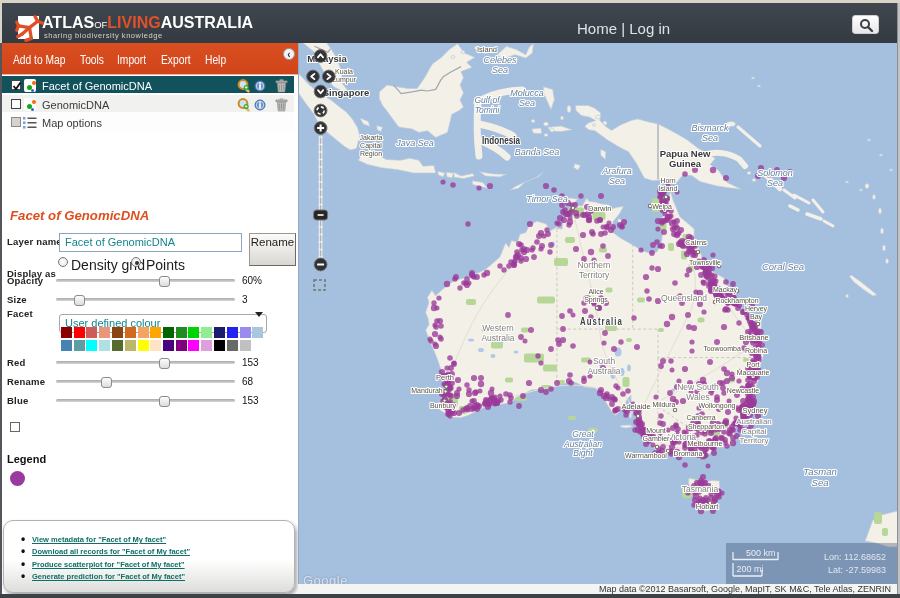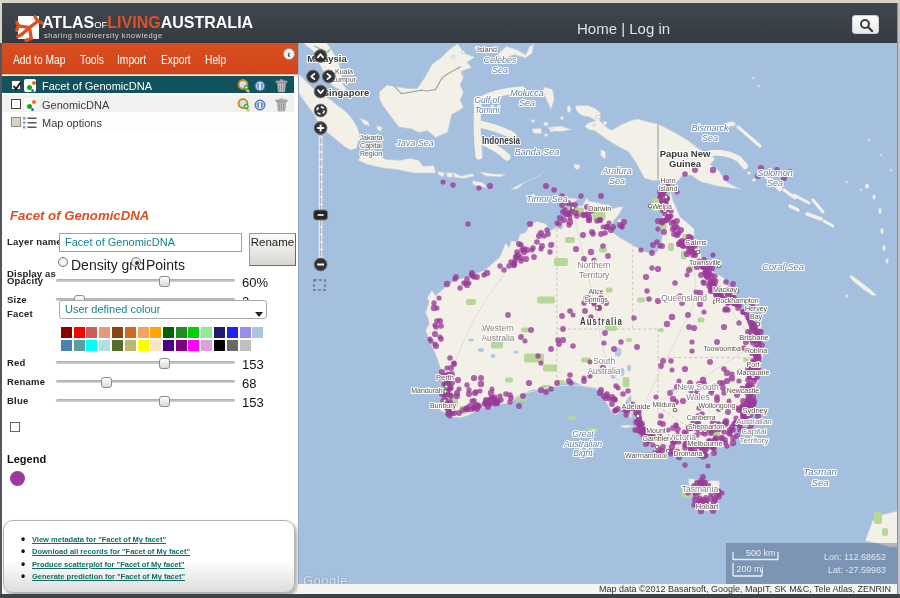--- a/index.html
+++ b/index.html
@@ -26,29 +26,29 @@
 .lrow .licon{position:absolute;left:22px;top:2.5px;width:12px;height:13px;background:#fdfdfd;border-radius:2px}
 .lrow .txt{position:absolute;left:40px;top:3.5px;font-size:11px}
 #row1{top:0;background:#11525c;border-bottom:1px solid #fff}
 #row1 .txt{color:#fff}
 #row2{top:19px;background:#f1f1ef;border-bottom:1px solid #fff}
 #row2 .txt{color:#3a3a3a}
 #row3{top:37px;background:#fdfdfd}
 #row3 .txt{color:#3a3a3a}
 #heading{position:absolute;left:8px;top:131.5px;font-size:13.2px;font-weight:bold;font-style:italic;color:#dd4f1f}
 .flabel{position:absolute;left:5px;font-size:9.5px;font-weight:bold;color:#222;letter-spacing:0.2px}
-.fval{position:absolute;left:240px;font-size:13px;color:#111}
+.fval{position:absolute;left:240px;font-size:10px;color:#111}
 #layerinput{position:absolute;left:57px;top:157px;width:183px;height:19px;border:1px solid #8aa5bd;font-size:11px;color:#13858e;line-height:17px;padding-left:5px;background:#fff}
 #renamebtn{position:absolute;left:247px;top:157px;width:47px;height:33px;background:linear-gradient(#fbfbfa,#d9d7d2);border:1px solid #9a9891;border-right-color:#6a6965;border-bottom-color:#6a6965;font-size:11.5px;color:#1c1c1c;text-align:center;line-height:17px}
 .radio{position:absolute;width:10px;height:10px;border-radius:50%;border:1px solid #777;background:radial-gradient(#fff,#e2e2e2)}
 .rdot{position:absolute;width:4px;height:4px;border-radius:50%;background:#333;left:3px;top:3px}
 .rlab{position:absolute;font-size:14px;color:#1c1c1c}
 .track{position:absolute;height:2.5px;background:linear-gradient(#a9a9a9,#d6d6d6);border-radius:2px}
 .handle{position:absolute;width:11px;height:11px;background:linear-gradient(#fdfdfd,#dcdcdc);border:1px solid #8b8b8b;border-radius:3px}
-#facetsel{position:absolute;left:57px;top:224px;width:208px;height:19px;border:1px solid #a8a8a8;border-radius:3px;background:#fff;font-size:11px;color:#13858e;line-height:17px;padding-left:5px}
+#facetsel{position:absolute;left:57px;top:238px;width:208px;height:19px;border:1px solid #a8a8a8;border-radius:3px;background:#fff;font-size:11px;color:#13858e;line-height:17px;padding-left:5px}
 #facetarrow{position:absolute;left:253px;top:236px;width:0;height:0;border-left:4px solid transparent;border-right:4px solid transparent;border-top:5px solid #222}
 .sw{position:absolute;width:11px;height:11px}
 #uncert{position:absolute;left:8px;top:346px;width:10px;height:10px;border:1px solid #666;background:#fff}
 #uncertlab{position:absolute;left:22px;top:344px;font-size:11px;color:#13858e}
 #legendlab{position:absolute;left:5px;top:377px;font-size:11px;font-weight:bold;color:#111}
 #legenddot{position:absolute;left:8px;top:395px;width:15px;height:15px;border-radius:50%;background:#9a39a0}
 #linksbox{position:absolute;left:1px;top:444px;width:292px;height:73px;border:1px solid #b2b2b2;border-radius:10px;background:linear-gradient(#ffffff 55%,#dddddb);box-shadow:2px 3px 4px rgba(0,0,0,0.35)}
 #linksbox ul{list-style:none;margin:13px 0 0 17px}
 #linksbox li{font-size:7.5px;font-weight:bold;color:#0f6f64;line-height:12.4px;position:relative;padding-left:11px}
 #linksbox li:before{content:"\2022";position:absolute;left:0;top:-1px;color:#111;font-size:12px}

